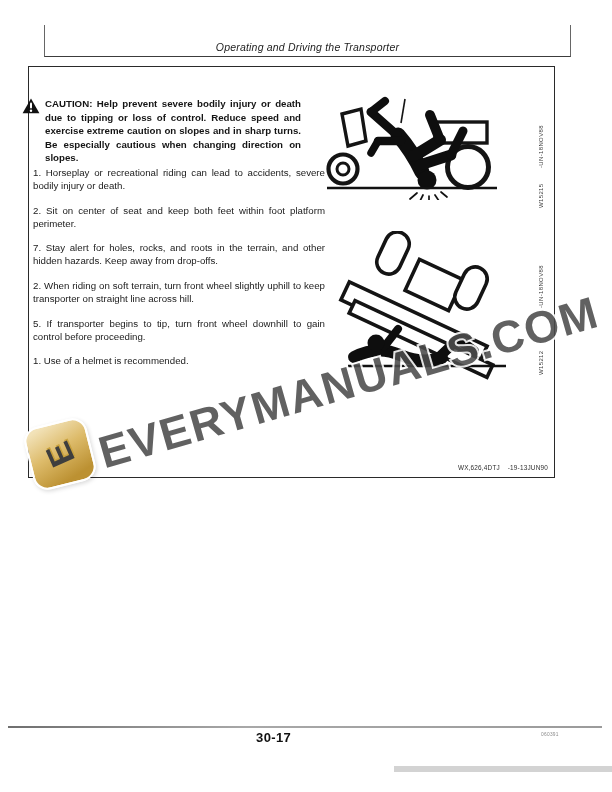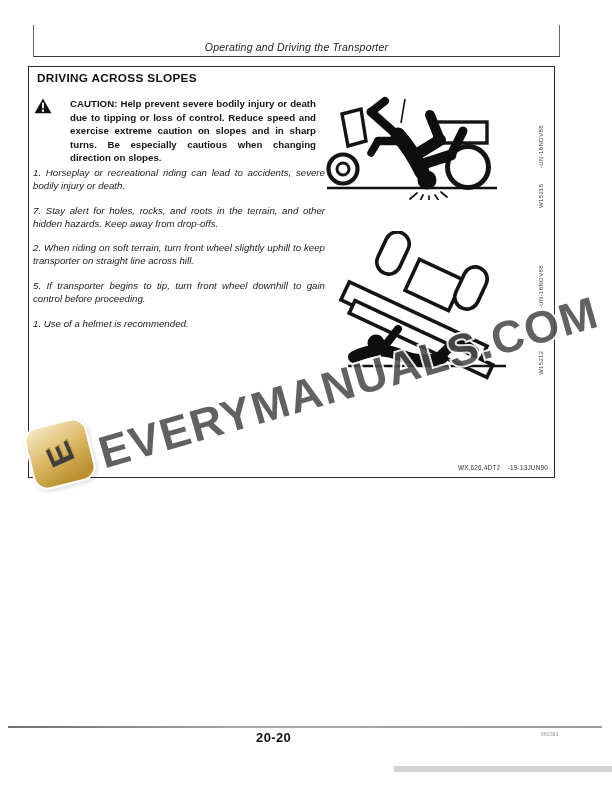--- a/index.html
+++ b/index.html
@@ -1,37 +1,37 @@
 <!DOCTYPE html>
 <html><head>
 <meta charset="utf-8">
 <style>
   * { margin:0; padding:0; box-sizing:border-box; }
   html,body { width:612px; height:792px; background:#ffffff; overflow:hidden; }
   body { font-family:"Liberation Sans", sans-serif; color:#1c1c1c; }
   #page { position:relative; width:612px; height:792px; background:#ffffff; }
 
   
-  .header-band { position:absolute; left:33px; top:25px; width:527px; height:32px;
+  .header-band { position:absolute; left:44px; top:25px; width:527px; height:32px;
     border-left:1px solid #666; border-right:1px solid #666; border-bottom:1.6px solid #3c3c3c;
     display:flex; align-items:flex-end; justify-content:center; padding-bottom:3px; }
   .header-band span { font-style:italic; font-size:10.5px; color:#222; letter-spacing:0.2px; }
 
   
   .content-box { position:absolute; left:28px; top:66px; width:527px; height:412px;
     border:1.4px solid #2a2a2a; z-index:1; }
 
   .section-title { position:absolute; left:37px; top:71px; font-size:11.8px; font-weight:bold;
     letter-spacing:0.3px; color:#111; z-index:2; }
 
-  .caution-row { position:absolute; left:34px; top:97px; width:282px; display:flex; gap:18px; z-index:2; }
+  .caution-row { position:absolute; left:22px; top:97px; width:282px; display:flex; gap:5px; z-index:2; }
   .caution-icon { flex:0 0 18px; padding-top:1px; }
   .caution-text { font-size:9.7px; font-weight:bold; line-height:1.4; text-align:justify; color:#151515; width:256px; }
 
-  .items { position:absolute; left:33px; top:166px; width:292px; z-index:2;font-style:italic; }
+  .items { position:absolute; left:33px; top:166px; width:292px; z-index:2; }
   .items p { font-size:9.7px; line-height:1.35; text-align:justify; color:#1a1a1a; margin:0 0 11.5px 0; }
 
   .figure { position:absolute; z-index:2; }
   #fig1 { left:325px; top:95px; }
   #fig2 { left:338px; top:231px; }
 
   .vlabel { position:absolute; font-size:6px; color:#3a3a3a; letter-spacing:0.35px;
     transform:rotate(-90deg); transform-origin:0 0; white-space:nowrap; z-index:2; }
   #vl1a { left:538px; top:168px; }
   #vl1b { left:538px; top:208px; }
@@ -69,35 +69,35 @@
 <body>
 
 <div id="page">
 
   <div class="header-band">
     <span>Operating and Driving the Transporter</span>
   </div>
 
   <div class="content-box"></div>
 
-  <div class="section-title">DRIVING ACROSS SLOPES</div>
 
   <div class="caution-row">
     <div class="caution-icon">
       <svg width="18" height="16" viewBox="0 0 18 16">
         <polygon points="9,0.5 17.4,15.2 0.6,15.2" fill="#111"></polygon>
         <rect x="8" y="4.6" width="2" height="6" rx="1" fill="#fff"></rect>
         <circle cx="9" cy="12.8" r="1.2" fill="#fff"></circle>
       </svg>
     </div>
     <div class="caution-text">CAUTION: Help prevent severe bodily injury or death due to tipping or loss of control. Reduce speed and exercise extreme caution on slopes and in sharp turns. Be especially cautious when changing direction on slopes.</div>
   </div>
 
   <div class="items">
     <p>1. Horseplay or recreational riding can lead to accidents, severe bodily injury or death.</p>
+    <p>2. Sit on center of seat and keep both feet within foot platform perimeter.</p>
     <p>7. Stay alert for holes, rocks, and roots in the terrain, and other hidden hazards. Keep away from drop-offs.</p>
     <p>2. When riding on soft terrain, turn front wheel slightly uphill to keep transporter on straight line across hill.</p>
     <p>5. If transporter begins to tip, turn front wheel downhill to gain control before proceeding.</p>
     <p>1. Use of a helmet is recommended.</p>
   </div>
 
   <svg id="fig1" class="figure" width="180" height="105" viewBox="0 0 180 105">
     <g fill="#ffffff" stroke="#141414">
       <polygon points="17,19 36,14 41,46 23,51" stroke-width="3.4"></polygon>
       <rect x="110" y="27" width="52" height="21" stroke-width="3.4"></rect>
@@ -151,17 +151,17 @@
   <span class="vlabel" id="vl2b">W15212</span>
 
   <div class="footer-code">WX,626,4DTJ    -19-13JUN90</div>
 
   <div class="wm-logo">
     <span>E</span>
   </div>
   <div class="wm-text">EVERYMANUALS.COM</div>
 
   <div class="bottom-rule"></div>
-  <div class="page-number">20-20</div>
+  <div class="page-number">30-17</div>
   <div class="print-code">060391</div>
   <div class="bottom-bar"></div>
 
 </div>
 
 </body></html>

